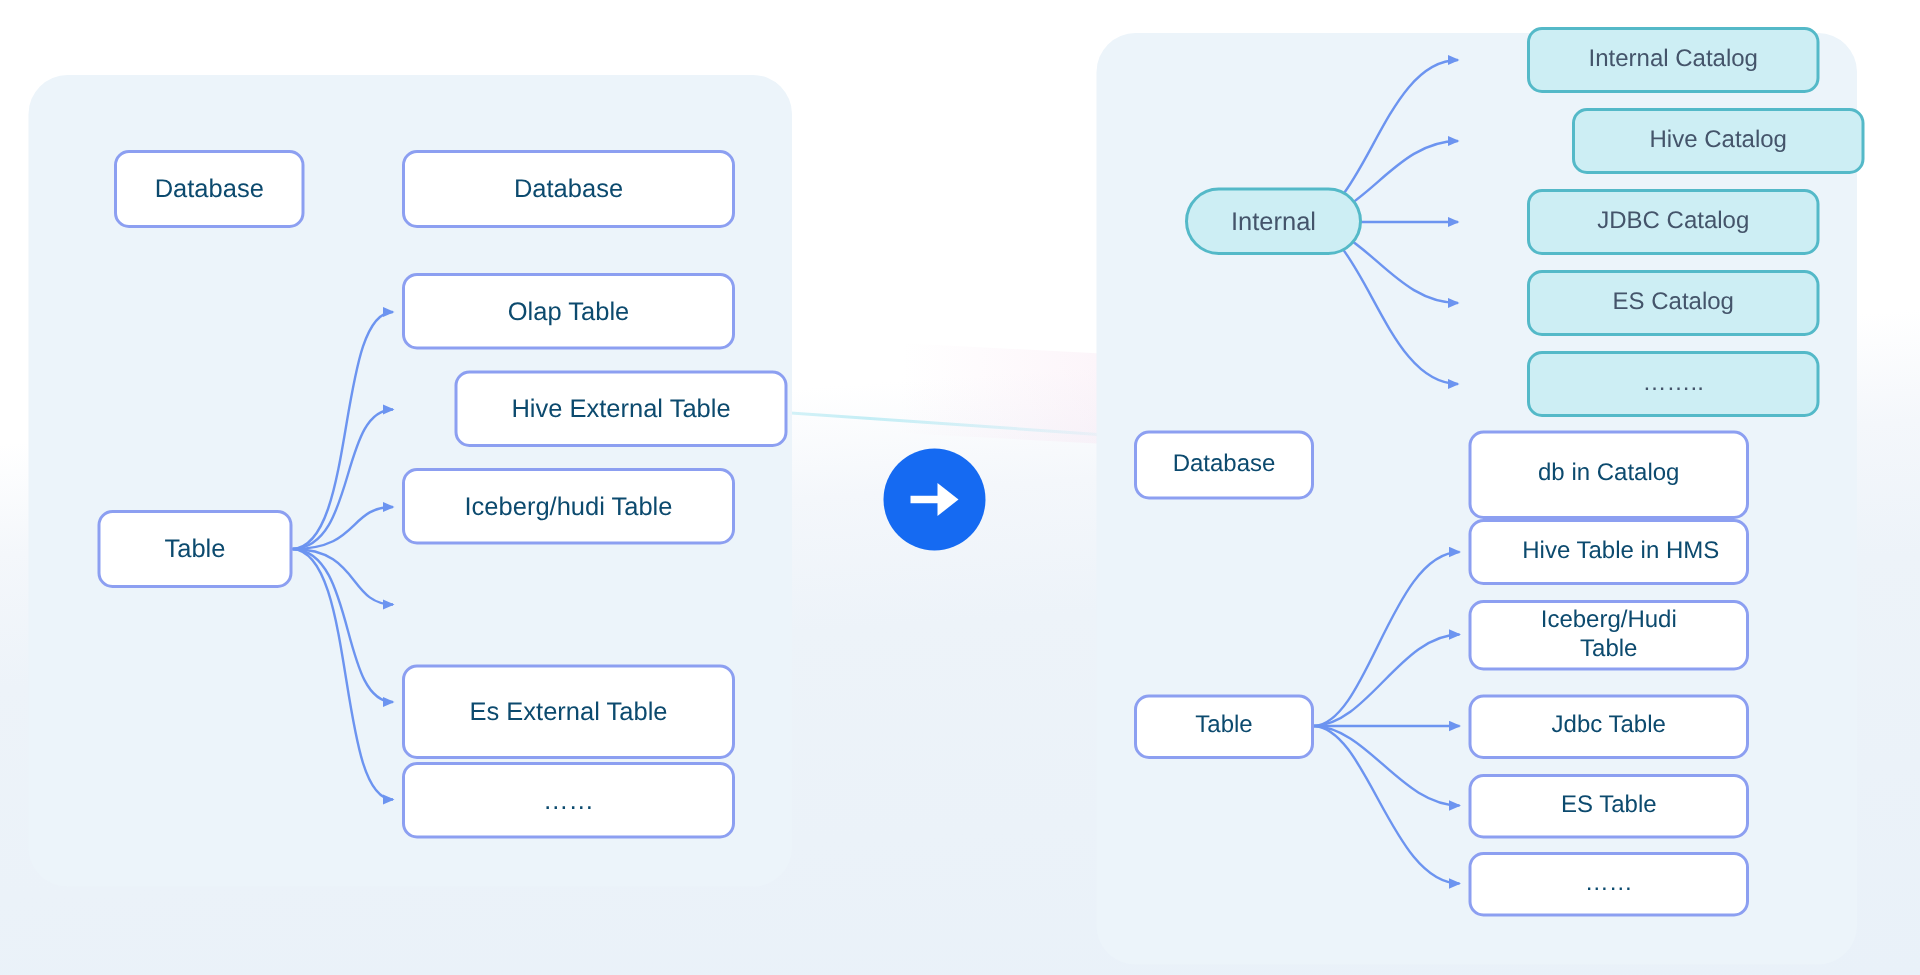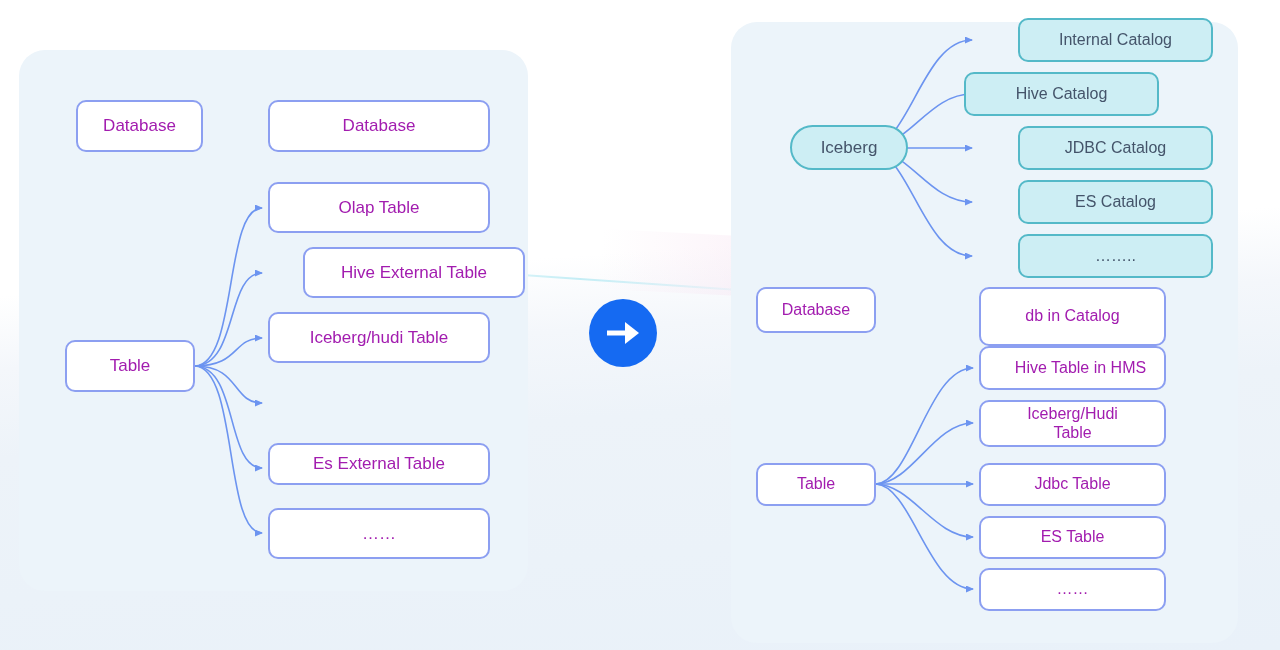--- a/index.html
+++ b/index.html
@@ -29,21 +29,21 @@
   }
   #left-panel{left:19px;top:50px;width:509px;height:541px;}
   #right-panel{left:731px;top:22px;width:507px;height:621px;}
   #connectors{position:absolute;left:0;top:0;width:1280px;height:650px;z-index:2;}
   .node{
     position:absolute;z-index:3;
     display:flex;align-items:center;justify-content:center;
     background:#ffffff;
     border:2px solid #8c9ff1;
     border-radius:10px;
-    color:#a21caf;
+    color:#0c4a6e;
     font-size:17px;
     text-align:center;
     box-sizing:border-box;
     line-height:1.15;
   }
   .node.small{font-size:16px;}
   .node.cyan{
     background:#cdeef4;
     border:2px solid #54b9c8;
     color:#44546a;
@@ -59,26 +59,26 @@
     z-index:3;
   }
   
   #node-database-left   {left:76px; top:100px;width:127px;height:52px;}
   #node-database-parent {left:268px;top:100px;width:222px;height:52px;}
   #node-table-left      {left:65px; top:340px;width:130px;height:52px;}
   #node-olap            {left:268px;top:182px;width:222px;height:51px;}
   #node-hive-ext        {left:268px;top:247px;width:222px;height:51px;margin-left:35px;}
   #node-iceberg-left    {left:268px;top:312px;width:222px;height:51px;}
   #node-jdbc-ext        {left:268px;top:378px;width:222px;height:51px;}
-  #node-es-ext          {left:268px;top:443px;width:222px;height:42px;}
+  #node-es-ext          {left:268px;top:443px;width:222px;height:63px;}
   #node-dots-left       {left:268px;top:508px;width:222px;height:51px;}
   
   #node-catalog         {left:750px;top:125px;width:118px;height:45px;}
   #node-internal-cat    {left:978px;top:18px; width:195px;height:44px;}
-  #node-hive-cat        {left:924px;top:72px; width:195px;height:44px;}
+  #node-hive-cat        {left:1008px;top:72px; width:195px;height:44px;}
   #node-jdbc-cat        {left:978px;top:126px;width:195px;height:44px;}
   #node-es-cat          {left:978px;top:180px;width:195px;height:44px;}
   #node-dots-cat        {left:978px;top:234px;width:195px;height:44px;}
   #node-database-right  {left:756px;top:287px;width:120px;height:46px;}
   #node-db-in-catalog   {left:979px;top:287px;width:187px;height:59px;}
   #node-table-right     {left:756px;top:463px;width:120px;height:43px;}
   #node-hive-hms        {left:979px;top:346px;width:187px;height:44px;padding-left:16px;}
   #node-iceberg-right   {left:979px;top:400px;width:187px;height:47px;}
   #node-jdbc-table      {left:979px;top:463px;width:187px;height:43px;}
   #node-es-table        {left:979px;top:516px;width:187px;height:43px;}
@@ -133,21 +133,21 @@
   <div id="node-es-ext" class="node">Es External Table</div>
   <div id="node-dots-left" class="node">……</div>
 
   <div id="transform-arrow">
     <svg width="38" height="26" viewBox="0 0 38 26">
       <line x1="3" y1="13" x2="23" y2="13" stroke="#ffffff" stroke-width="5"></line>
       <path d="M21,2 L35,13 L21,24 Z" fill="#ffffff"></path>
     </svg>
   </div>
 
-  <div id="node-catalog" class="node cyan pill">Iceberg</div>
+  <div id="node-catalog" class="node cyan pill">Internal</div>
   <div id="node-internal-cat" class="node cyan small">Internal Catalog</div>
   <div id="node-hive-cat" class="node cyan small">Hive Catalog</div>
   <div id="node-jdbc-cat" class="node cyan small">JDBC Catalog</div>
   <div id="node-es-cat" class="node cyan small">ES Catalog</div>
   <div id="node-dots-cat" class="node cyan small">……..</div>
 
   <div id="node-database-right" class="node small">Database</div>
   <div id="node-db-in-catalog" class="node small">db in Catalog</div>
 
   <div id="node-table-right" class="node small">Table</div>

